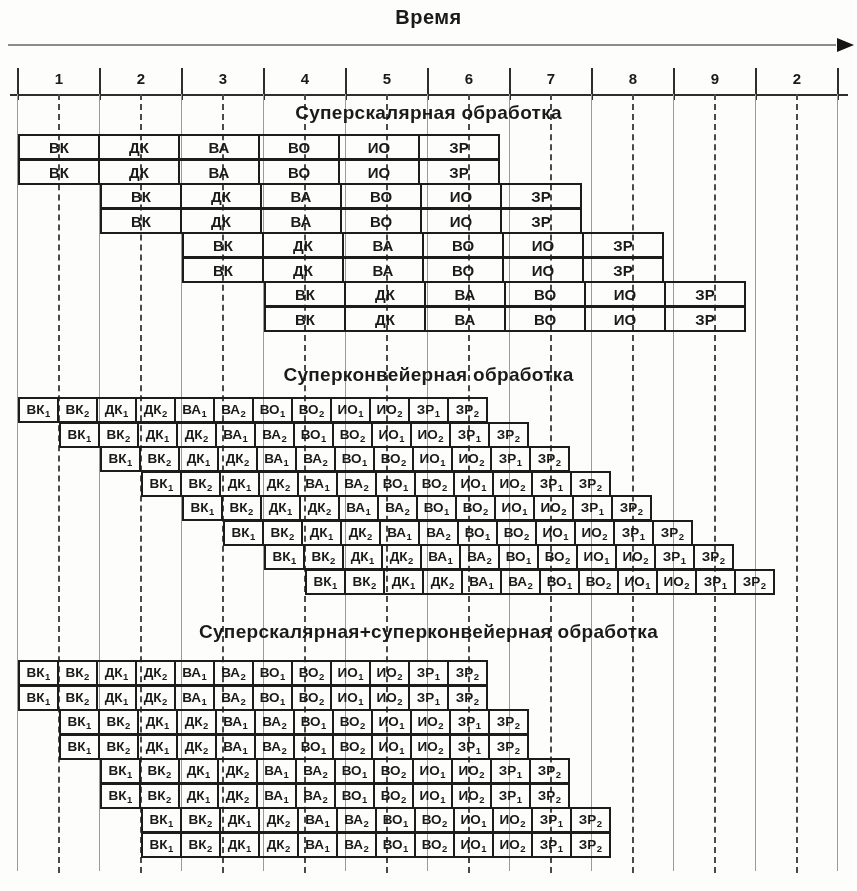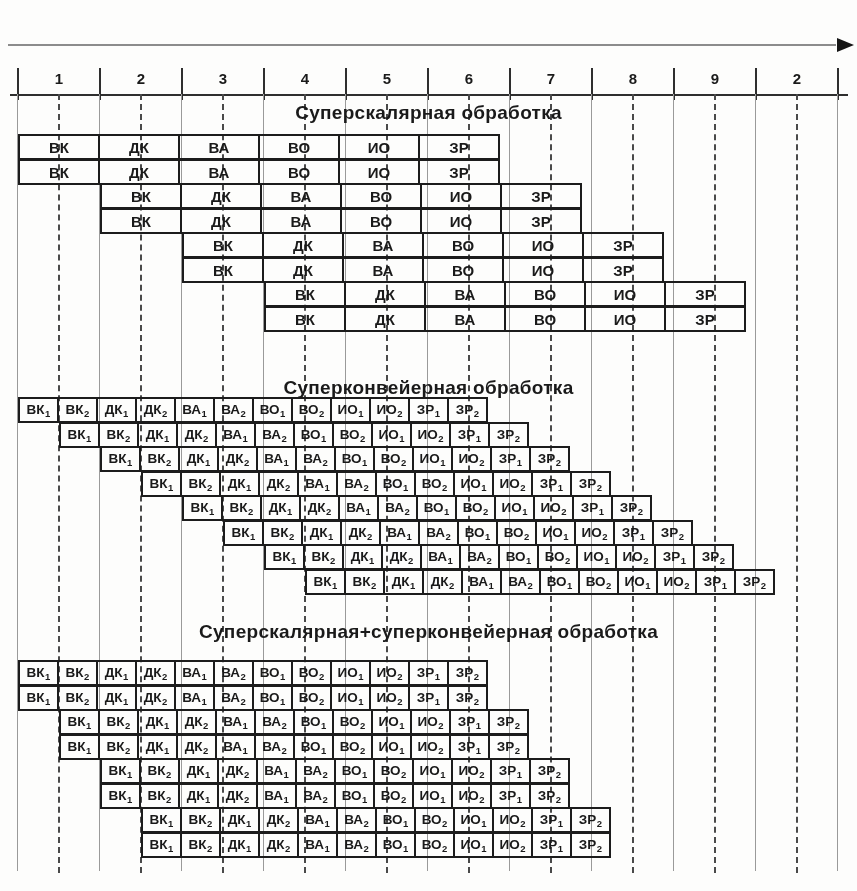--- a/index.html
+++ b/index.html
@@ -37,20 +37,21 @@
   }
   .cell + .cell{margin-left:-2px;}
   .cell.full{font-size:15px;}
   .cell.half{font-size:13.5px;}
   .cell .s{font-size:9.5px;position:relative;top:3.5px;margin-left:.5px;}
 </style>
 </head>
 <body>
 
 <div id="diagram">
+  <div class="time-label">Время</div>
 
   <div class="arrow-line">
     <div class="arrow-head"></div>
   </div>
 
   <div class="ruler-line"></div>
   <div id="ruler-marks">
       <div class="ruler-tick" style="left: 17px; top: 68px; height: 32px;"></div>
       <div class="ruler-tick" style="left: 99px; top: 68px; height: 32px;"></div>
       <div class="ruler-tick" style="left: 181px; top: 68px; height: 32px;"></div>
@@ -161,21 +162,21 @@
           <div class="cell full" style="width: 82px;">ДК</div>
           <div class="cell full" style="width: 82px;">ВА</div>
           <div class="cell full" style="width: 82px;">ВО</div>
           <div class="cell full" style="width: 82px;">ИО</div>
           <div class="cell full" style="width: 82px;">ЗР</div>
         </div>
       </div>
   </div>
 
   <div>
-    <div class="section-title" style="top:377px">Суперконвейерная обработка</div>
+    <div class="section-title" style="top:364px">Суперконвейерная обработка</div>
     <div id="rows-1">
         <div class="prow" style="left: 18px; top: 397px;">
           <div class="cell half" style="width: 41px;">
             <span>ВК</span>
             <span class="s">1</span>
           </div>
           <div class="cell half" style="width: 41px;">
             <span>ВК</span>
             <span class="s">2</span>
           </div>

